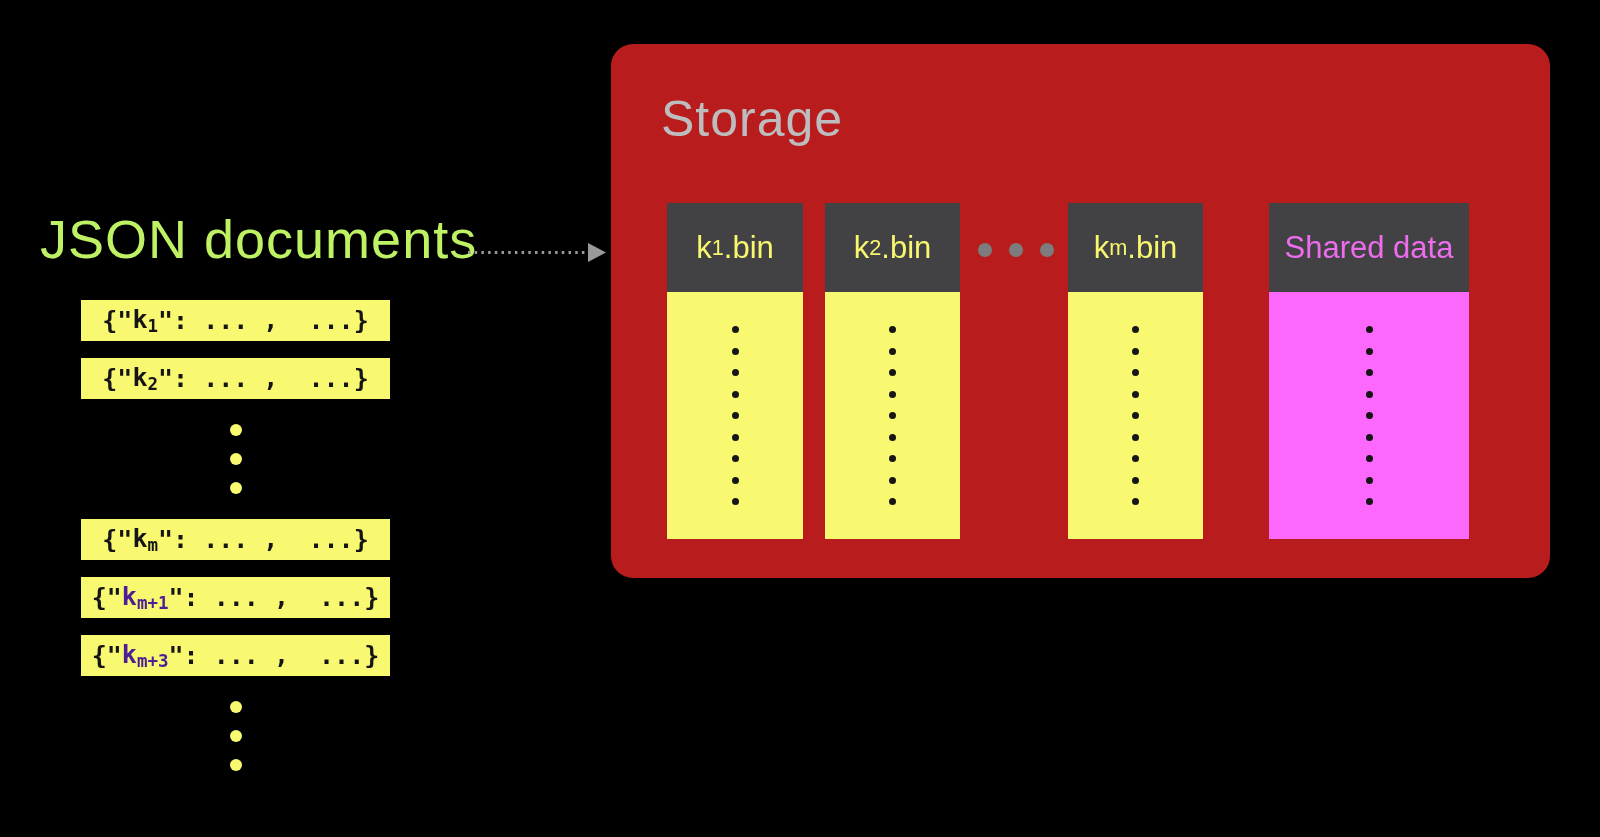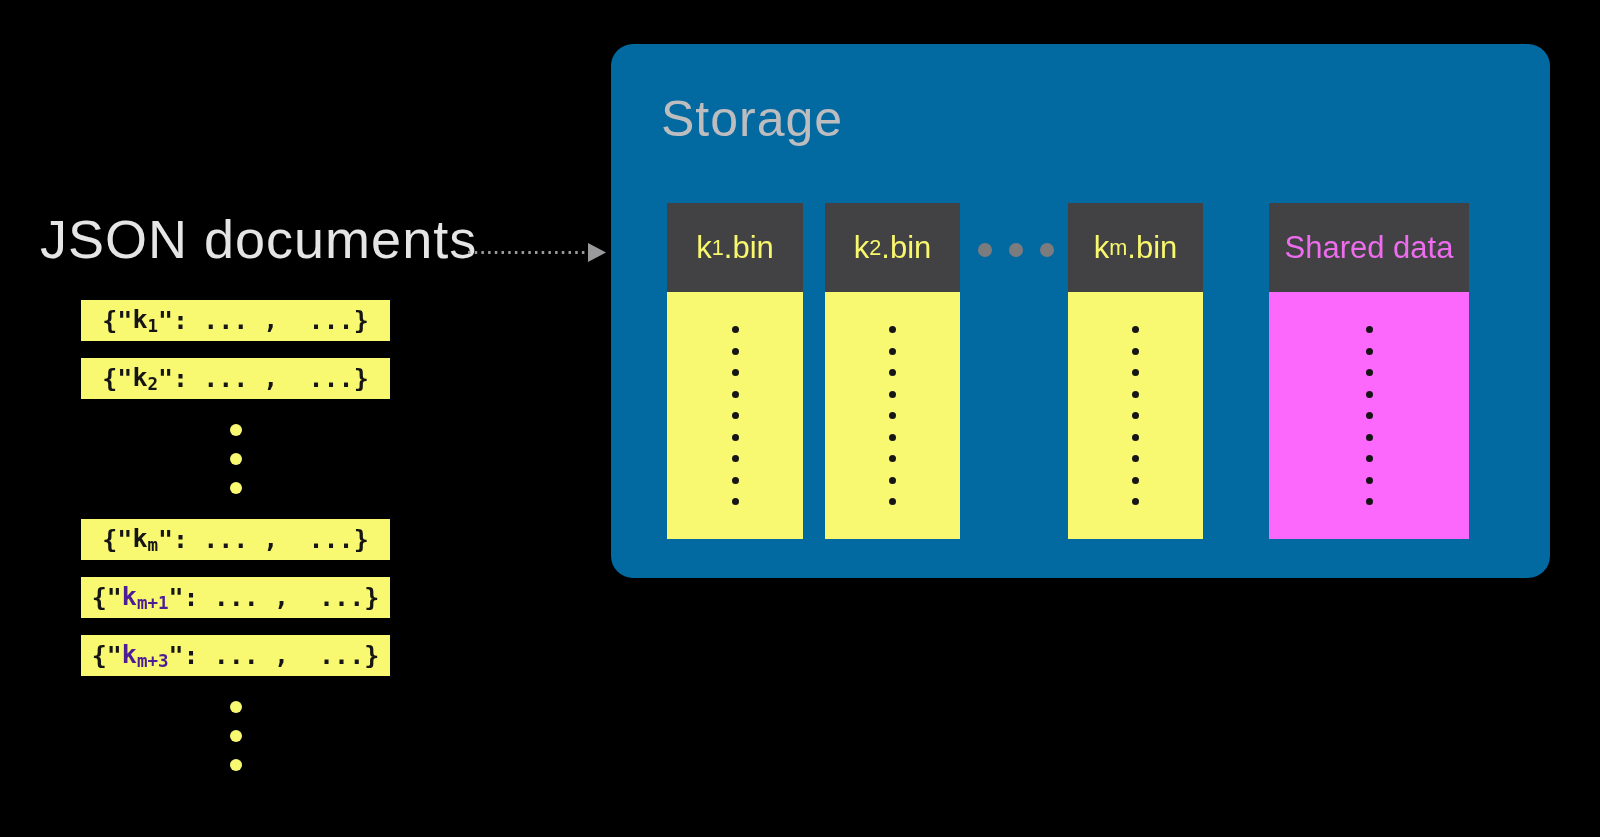--- a/index.html
+++ b/index.html
@@ -1,37 +1,37 @@
 <!DOCTYPE html>
 <html><head>
 <meta charset="utf-8">
 <style>
   html,body{margin:0;padding:0;background:#000;}
   .canvas{position:relative;width:1600px;height:837px;background:#000000;overflow:hidden;
           font-family:"Liberation Sans",sans-serif;}
 
   
   .json-title{position:absolute;left:40px;top:212px;font-size:54px;line-height:1;
-              color:#e5e5e5;letter-spacing:1px;white-space:nowrap;}
+              color:#bef264;letter-spacing:1px;white-space:nowrap;}
   .arrow-svg{position:absolute;left:458px;top:237px;}
 
   .doc-list{position:absolute;left:81px;top:300px;width:309px;
             display:flex;flex-direction:column;gap:17px;}
   .doc-bar{height:41px;background:#F9F871;display:flex;align-items:center;justify-content:center;
            font-family:"DejaVu Sans Mono",monospace;font-weight:bold;font-size:25px;color:#151515;
            white-space:pre;}
   .doc-bar .keywrap.pink{color:#4c1d95;}
   .sub{font-size:0.70em;vertical-align:-0.20em;}
 
   .vdots{display:flex;flex-direction:column;gap:17px;align-items:center;margin:8px 0;}
   .vdots .ydot{width:12px;height:12px;border-radius:50%;background:#F9F871;}
 
   
   .storage-box{position:absolute;left:611px;top:44px;width:939px;height:534px;
-               background:#0369a1;border-radius:22px;text-align:center;}
+               background:#b91c1c;border-radius:22px;text-align:center;}
   .storage-title{position:absolute;left:50px;top:50px;font-size:50px;line-height:1;
                  color:#BDBDBF;letter-spacing:1px;}
   .columns{position:absolute;left:56px;top:159px;display:flex;align-items:flex-start;}
   .col{display:flex;flex-direction:column;}
   .col-header{height:89px;background:#424244;display:flex;align-items:center;justify-content:center;
               font-size:31px;color:#F8F76E;white-space:nowrap;}
   .col-body{height:247px;background:#F9F871;display:flex;flex-direction:column;
             align-items:center;justify-content:center;gap:14.5px;}
   .col-body .bdot{width:7px;height:7px;border-radius:50%;background:#161616;}
   .col.magenta .col-body{background:#FB68FB;}

